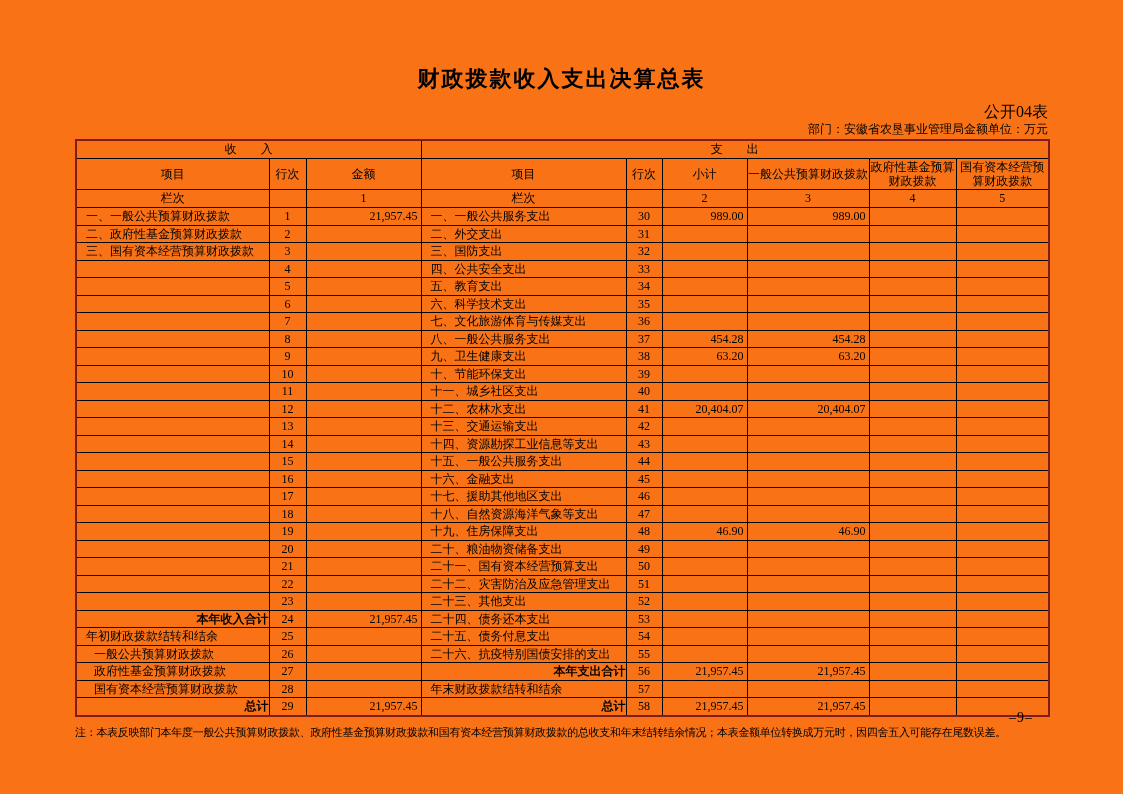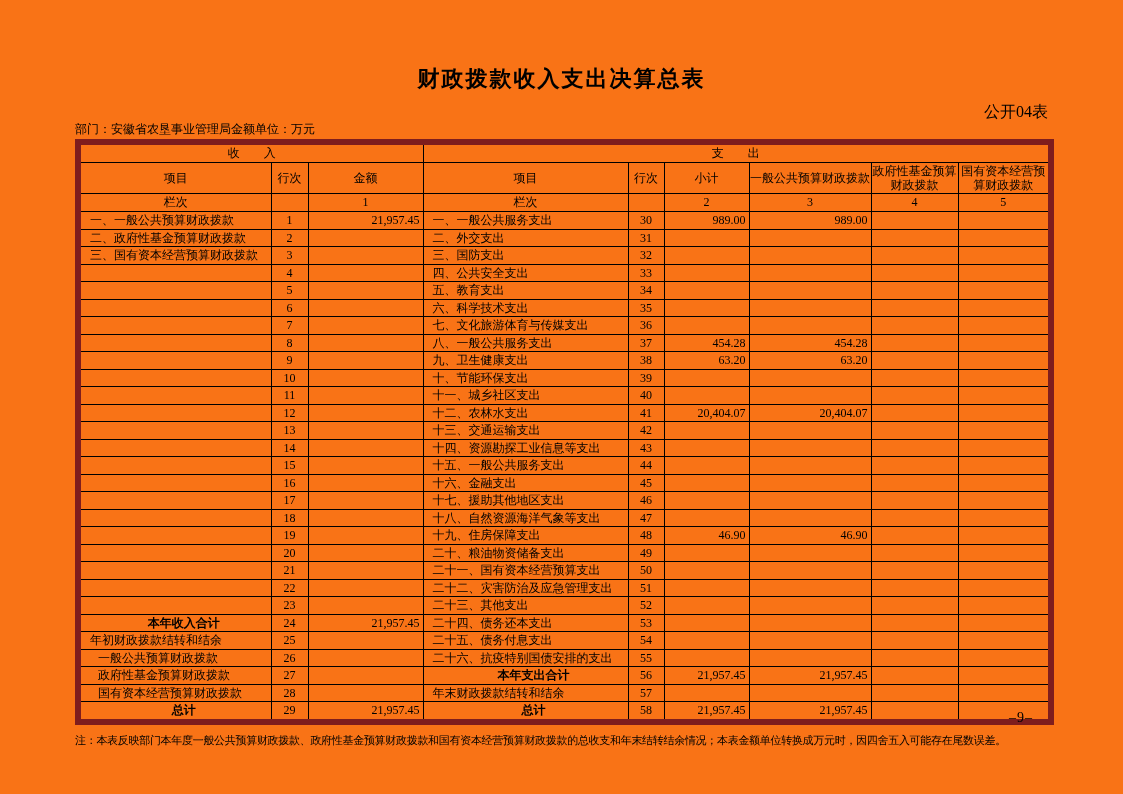--- a/index.html
+++ b/index.html
@@ -3,35 +3,35 @@
 <meta charset="utf-8">
 <style>
   html,body{margin:0;padding:0;background:#fff;}
   .page{position:relative;width:1123px;height:794px;box-sizing:border-box;
         padding:64px 75px 0 75px;background:#f97316;color:#000;
         font-family:"Liberation Serif","DejaVu Serif",serif;}
   .title{margin:0 0 10px 0;text-align:center;
          font-family:"Liberation Sans","DejaVu Sans",sans-serif;
          font-size:22px;font-weight:bold;letter-spacing:2px;}
   .form-code{text-align:right;font-size:16px;height:16px;line-height:16px;}
-  .meta-line{display:flex;justify-content:flex-start;align-items:flex-end;
+  .meta-line{display:flex;justify-content:flex-end;align-items:flex-end;
              font-size:12px;height:18px;line-height:18px;margin-bottom:1px;}
   table.fin{border-collapse:collapse;table-layout:fixed;width:973px;
-            border:6px solid #7f1d1d;}
+            border:2px solid #7f1d1d;}
   .fin th,.fin td{border:1px solid #000;font-size:12px;font-weight:normal;
             padding:0;overflow:hidden;white-space:nowrap;text-align:center;
             vertical-align:middle;}
   .fin thead tr.group-row th{height:17px;}
   .fin thead tr.header-row th{height:30px;line-height:14px;white-space:normal;}
   .fin thead tr.index-row td{height:16px;}
   .fin tbody td{height:16.5px;line-height:16.5px;}
   .fin td.item{text-align:left;padding-left:9px;}
   .fin td.line{text-align:center;}
   .fin td.amt{text-align:right;padding-right:3px;}
-  .fin td.total{font-weight:bold;text-align:center;padding-left:16px;}
+  .fin td.total{font-weight:bold;text-align:right;padding-left:16px;}
   .fin td.indent{padding-left:17px;}
   .note{font-size:11px;margin-top:8px;white-space:nowrap;letter-spacing:-0.3px;}
   .page-num{position:absolute;top:710px;right:90px;font-size:14px;letter-spacing:1px;}
 </style>
 </head>
 <body>
 
 <div class="page">
   <h1 class="title">财政拨款收入支出决算总表</h1>
   <div class="form-code">公开04表</div>

